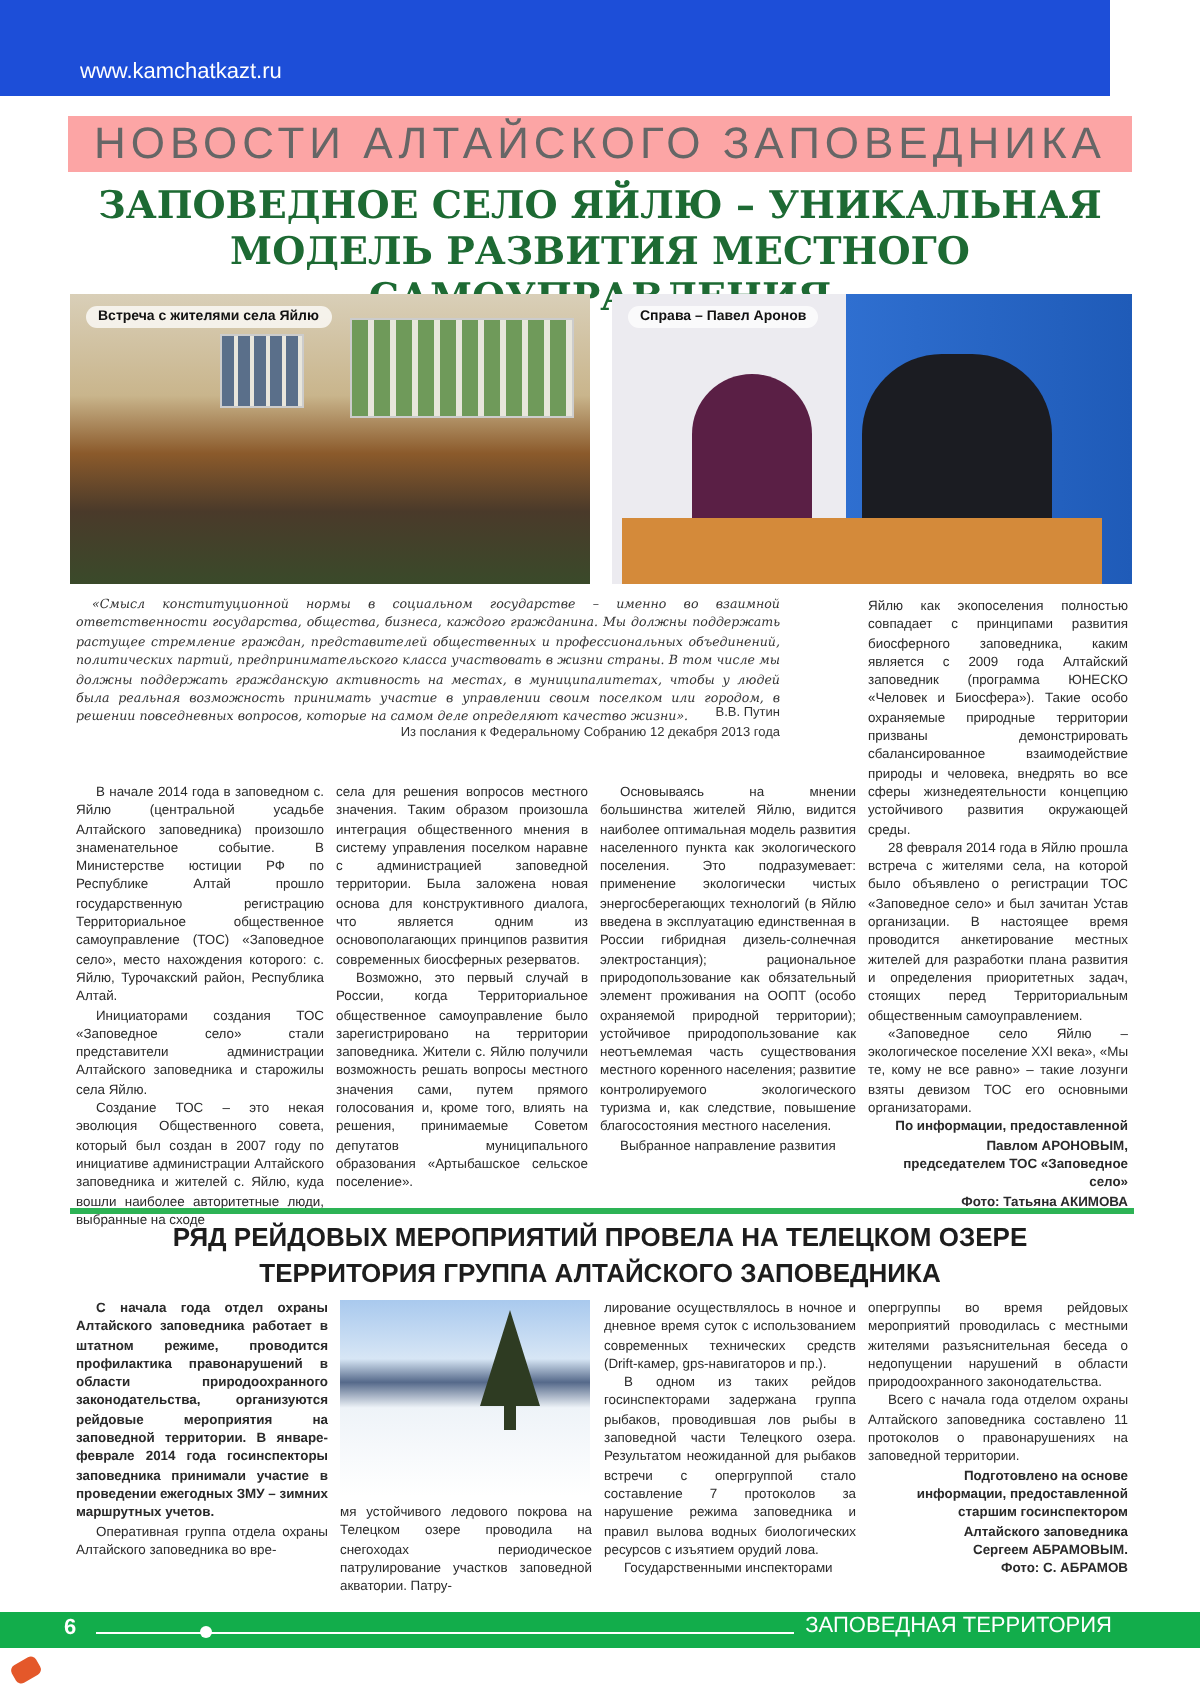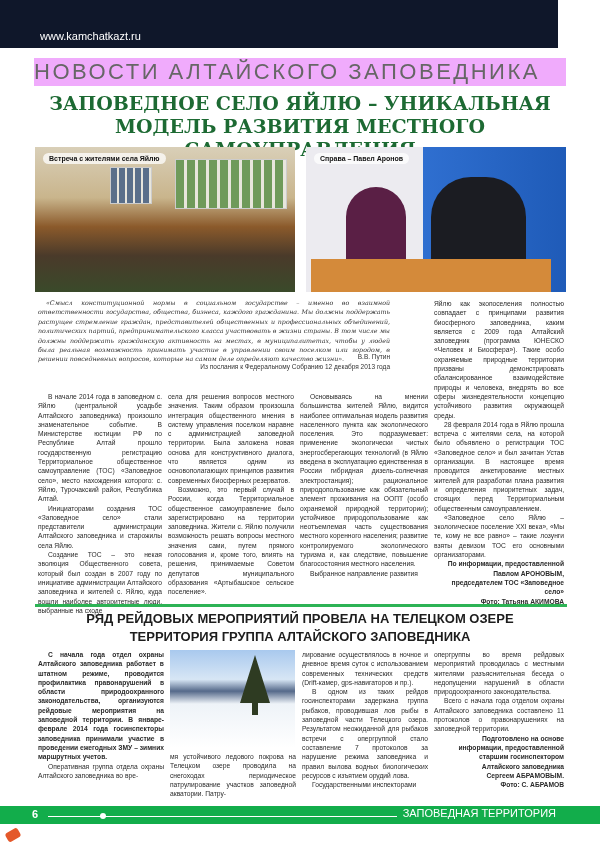--- a/index.html
+++ b/index.html
@@ -1,20 +1,20 @@
 <!DOCTYPE html>
 <html><head>
 <meta charset="utf-8">
 <style>
   html,body{margin:0;padding:0;background:#fff;}
   body{width:600px;height:848px;position:relative;overflow:hidden;font-family:"Liberation Sans",sans-serif;color:#222;}
-  .topbar{position:absolute;left:0;top:0;width:511px;height:48px;background:#0f172a;padding-left:47px;}
+  .topbar{position:absolute;left:0;top:0;width:555px;height:48px;background:#1d4ed8;}
   .topbar .url{position:absolute;left:40px;top:30px;font-size:11px;color:#fff;}
   .topbar .slogan{position:absolute;right:44px;top:27px;font-size:15px;color:#fff;font-weight:normal;letter-spacing:0.2px;}
-  .section{position:absolute;left:34px;top:58px;width:532px;height:28px;background:#f0abfc;text-align:left;font-size:22px;letter-spacing:2.5px;color:#666;line-height:28px;}
+  .section{position:absolute;left:34px;top:58px;width:532px;height:28px;background:#fca5a5;text-align:center;font-size:22px;letter-spacing:2.5px;color:#666;line-height:28px;}
   .headline{position:absolute;left:20px;top:92px;width:560px;text-align:center;font-family:"DejaVu Serif",serif;font-weight:bold;font-size:19px;line-height:23px;color:#1d6a33;}
   .photo{position:absolute;overflow:hidden;}
   .p1{left:35px;top:147px;width:260px;height:145px;background:linear-gradient(180deg,#d9cfb8 0%,#c9b58c 35%,#8b5a2b 55%,#4a3a2a 75%,#3a4a2a 100%);}
   .p2{left:306px;top:147px;width:260px;height:145px;background:linear-gradient(90deg,#ecebf0 0%,#ecebf0 45%,#2f6fd0 45%,#1f5bb8 100%);}
   .p3{left:170px;top:650px;width:125px;height:98px;background:linear-gradient(180deg,#a9c9ee 0%,#d7e6f5 30%,#55698a 42%,#eef3f8 55%,#ffffff 100%);}
   .caption{position:absolute;left:8px;top:6px;background:rgba(255,255,255,0.75);border-radius:6px;padding:2px 6px;font-size:7px;color:#111;font-weight:bold;}
   .wall{position:absolute;background:#eaeae0;border:1px solid #ccc;}
   .quote{position:absolute;left:38px;top:298px;width:352px;font-family:"DejaVu Serif",serif;font-style:italic;font-size:6.3px;line-height:9.4px;color:#333;text-align:justify;text-indent:8px;}
   .attrib{position:absolute;left:190px;top:352px;width:200px;text-align:right;font-size:6.5px;line-height:10px;color:#333;}
   .col{position:absolute;font-size:6.7px;line-height:9.3px;color:#2a2a2a;text-align:justify;font-family:"Liberation Sans",sans-serif;}

